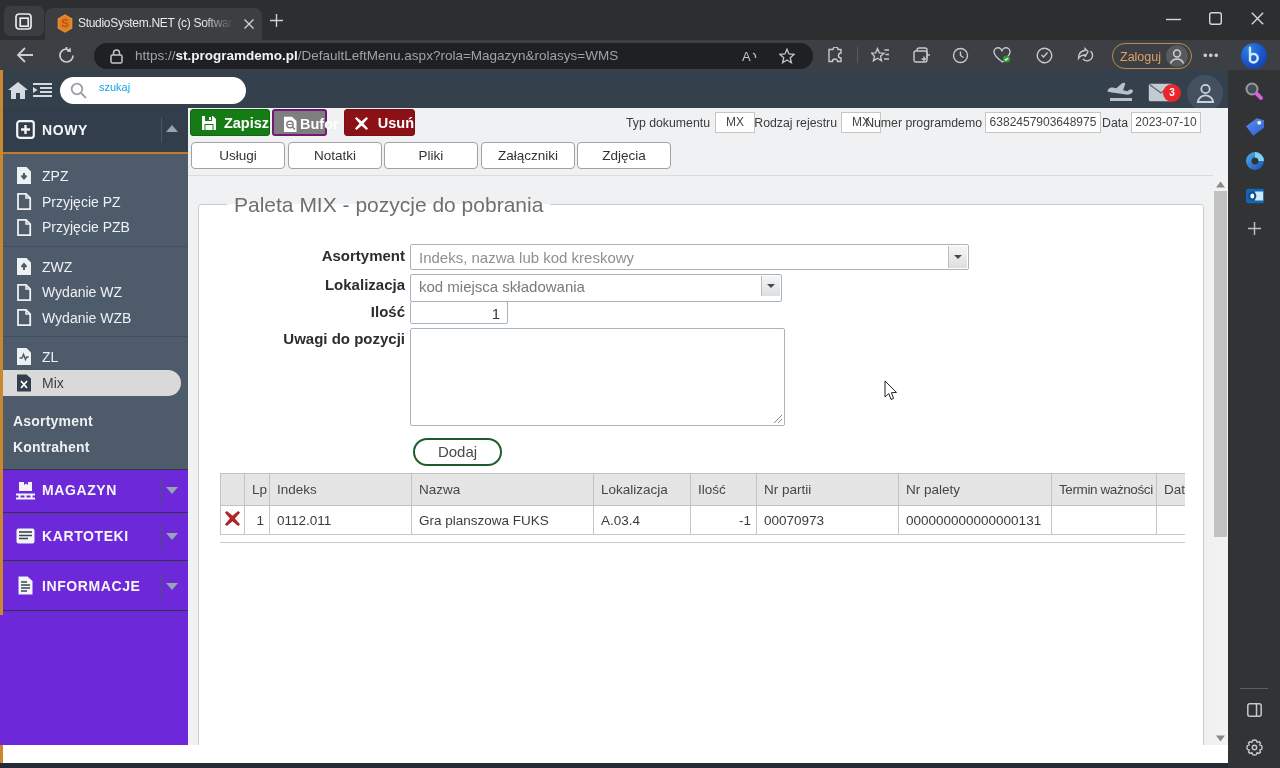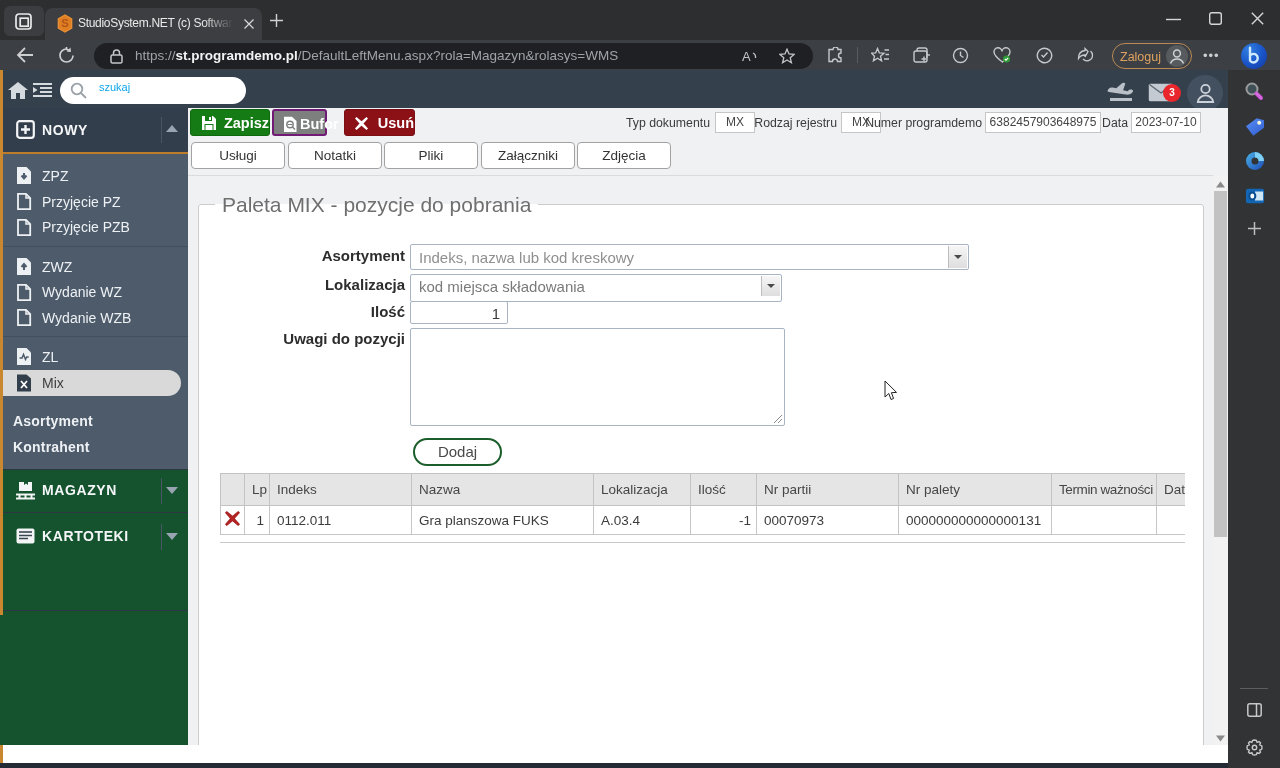--- a/index.html
+++ b/index.html
@@ -18,21 +18,21 @@
   #toolbar { left:0; top:40px; width:1280px; height:31px; background:#3c3f43; }
   #urlpill { left:94px; width:719px; height:26px; border-radius:13px; background:#1e2023; color:#9fa3a8; font-size:13.5px; line-height:26px; }
   #urltext { position:absolute; left:41px; top:0; white-space:nowrap; }
   #urltext b { color:#f2f3f4; font-weight:bold; }
 
   
   #appheader { left:0; top:70px; width:1228px; height:38px; background:#35404d; }
   #searchpill { left:60px; top:7px; width:186px; height:27px; border-radius:14px; background:#fff; }
   #searchtxt { left:99px; top:11px; font-size:11px; color:#0ea5e9; }
 
-  #sidebar { left:0; top:108px; width:188px; height:637px; background:#14532d;padding-left:8px; }
+  #sidebar { left:0; top:108px; width:188px; height:637px; background:#6d28d9;padding-left:8px; }
   #nowyrow { left:0; top:0; width:188px; height:44px; background:#333e4c; }
   #submenu { left:0; top:46px; width:188px; height:315px; background:#4d5b6b; }
   .mitem { position:absolute; left:42px; color:#eef1f4; font-size:14px; }
   .mico { position:absolute; left:16px; }
   .sechead { position:absolute; left:0; width:188px; height:43px; }
   .sectitle { position:absolute; left:42px; top:13px; color:#f4f6f8; font-size:14px; font-weight:bold; letter-spacing:0.6px; }
   .secdiv { position:absolute; left:0; width:188px; height:1px; background:#2d3744; }
   .vline { position:absolute; left:161px; width:1px; background:#4a5663; }
   .arrow { position:absolute; left:166px; width:0; height:0; }
   #mixrow { left:0; top:216px; width:181px; height:26px; background:#d9d9d9; border-radius:0 13px 13px 0; }
@@ -41,21 +41,21 @@
   #orangeline { left:0; top:152px; width:188px; height:2px; background:#bd7d2a; z-index:4; }
 
   #content { left:188px; top:108px; width:1040px; height:637px; background:#f0f1f3; }
   .btn { position:absolute; top:1px; height:27px; border-radius:3px; color:#fff; font-size:14.5px; font-weight:bold; text-align:right; }
   .flabel { position:absolute; top:8px; font-size:12.3px; color:#3b3b3b; white-space:nowrap; }
   .finput { position:absolute; top:4px; height:21px; background:#fff; border:1px solid #c6c6c6; font-size:12px; color:#444; text-align:center; line-height:19px; }
   .tabbtn { position:absolute; top:34px; width:94px; height:27px; background:#fff; border:1px solid #a2a2a2; border-radius:4px; font-size:13.5px; color:#333; text-align:center; line-height:25px; }
 
   #scrollpane { left:188px; top:176px; width:1025px; height:569px; background:#f0f1f3; overflow:hidden; }
   #fieldset { position:absolute; left:10px; top:15px; width:1006px; height:600px; background:#fff; border:1px solid #cbcbcb; border-radius:3px; padding:0; }
-  #legend { margin-left:16px; padding:0 7px; font-size:21px; color:#6f6f6f; line-height:27px; }
+  #legend { margin-left:28px; padding:0 7px; font-size:21px; color:#6f6f6f; line-height:27px; }
   
   .fl { position:absolute; font-size:15px; color:#2d2d2d; font-weight:bold; text-align:right; }
   .inp { position:absolute; background:#fff; border:1px solid #a9b4c3; border-radius:2px; font-size:15px; }
   .combobtn { position:absolute; right:1px; top:1px; width:19px; background:linear-gradient(#f6f6f6,#dedede); border-left:1px solid #bdbdbd; }
   .cbarrow { position:absolute; left:5px; top:50%; margin-top:-2px; width:0; height:0; border-left:4px solid transparent; border-right:4px solid transparent; border-top:4.5px solid #4a4a4a; }
 
   table { border-collapse:collapse; table-layout:fixed; }
   #gridtab { font-size:13.5px; color:#3c3c3c; }
   #gridtab th { background:#e5e5e5; border:1px solid #c3c3c3; font-weight:normal; text-align:left; padding:0 0 0 7px; height:32px; color:#464646; white-space:nowrap; overflow:hidden; }
   #gridtab td { border:1px solid #c6c6c6; height:29px; padding:0 5px 0 7px; background:#fff; overflow:hidden; white-space:nowrap; }
@@ -278,20 +278,30 @@
     <div class="sechead" style="top:404px;height:48px">
       <div class="secdiv" style="top:0"></div>
       <svg class="abs" style="left:16px;top:16px" width="19" height="16" viewBox="0 0 19 16">
           <rect x="0.5" y="0.5" width="18" height="15" rx="2" fill="#f2f4f6"></rect>
           <path d="M3 4 H16" stroke="#3a4554" stroke-width="1.6"></path>
           <path d="M3 7.5 H16 M3 10.5 H12" stroke="#3a4554" stroke-width="1.3"></path>
         </svg>
       <div class="sectitle" style="top:16px">KARTOTEKI</div>
       <div class="vline" style="top:12px;height:26px"></div>
       <div class="arrow" style="top:21px;border-left:6px solid transparent;border-right:6px solid transparent;border-top:7px solid #98a4b1;"></div>
+    </div>
+    <div class="sechead" style="top:452px;height:50px">
+      <div class="secdiv" style="top:0"></div>
+      <svg class="abs" style="left:18px;top:16px" width="15" height="19" viewBox="0 0 15 19">
+          <path d="M0.5 0.5 h9 L14.5 5 V18.5 H0.5 Z" fill="#f2f4f6"></path>
+          <path d="M3 6 h6 M3 9 h9 M3 12 h9 M3 15 h6" stroke="#3a4554" stroke-width="1.3"></path>
+        </svg>
+      <div class="sectitle" style="top:18px">INFORMACJE</div>
+      <div class="vline" style="top:14px;height:26px"></div>
+      <div class="arrow" style="top:23px;border-left:6px solid transparent;border-right:6px solid transparent;border-top:7px solid #98a4b1;"></div>
     </div>
     <div class="secdiv" style="top:502px"></div>
   </div>
   <div class="abs" id="content">
     <div class="btn" style="left:2px;width:80px;background:#157c15;border:1px solid #0e680e;">
       <svg class="abs" style="left:11px;top:6px" width="14" height="14" viewBox="0 0 14 14">
           <path d="M0 0 H11 L14 3 V14 H0 Z" fill="#fff"></path>
           <rect x="3" y="0" width="7" height="5" fill="#157c15"></rect>
           <rect x="7" y="1" width="2" height="3" fill="#fff"></rect>
           <rect x="2.5" y="8" width="9" height="6" fill="#157c15"></rect>

